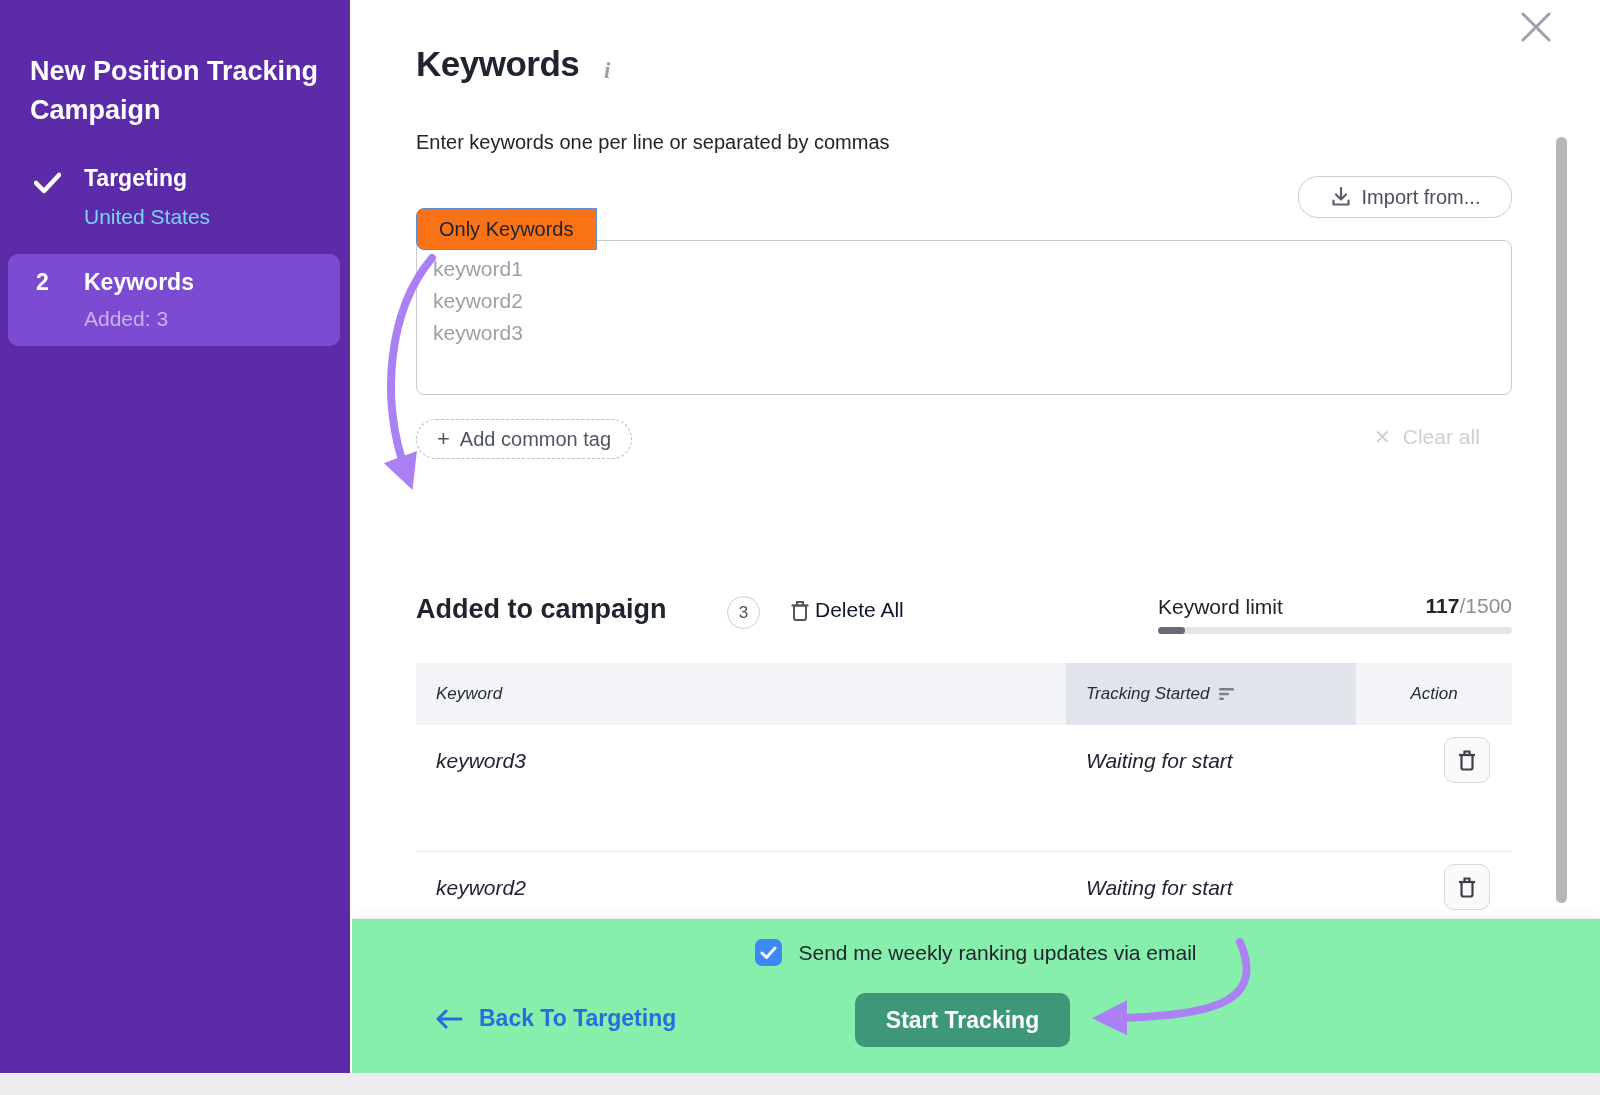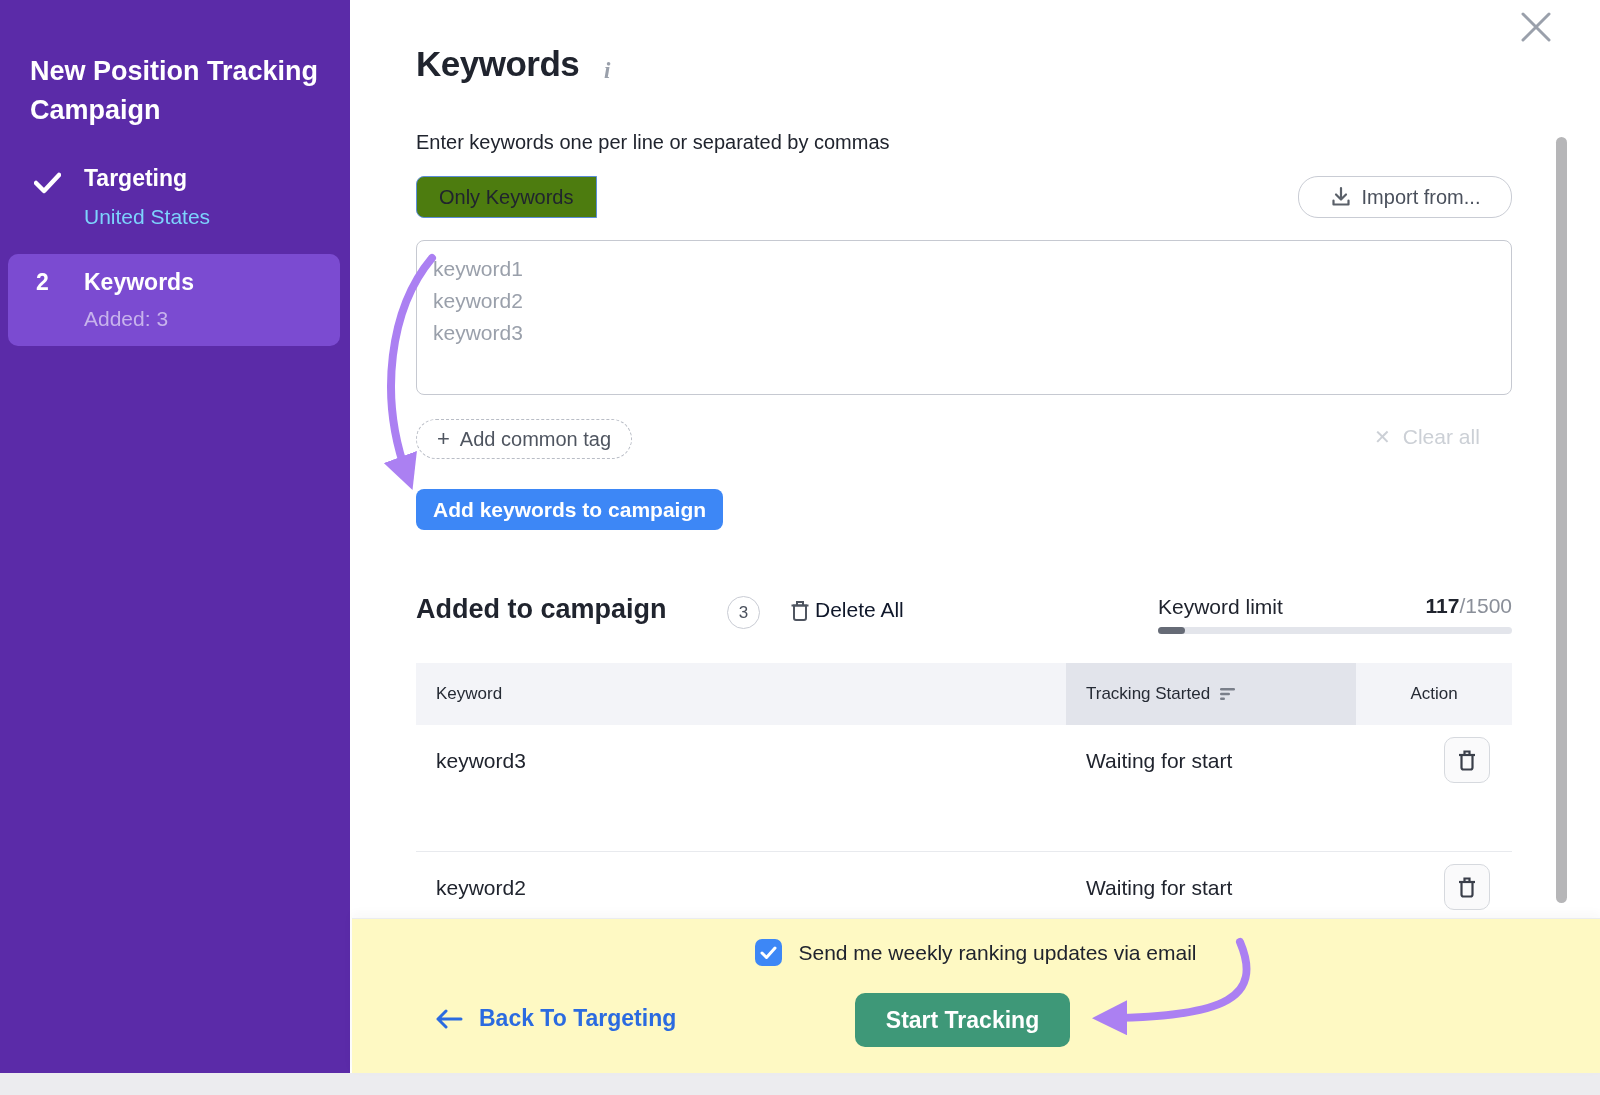--- a/index.html
+++ b/index.html
@@ -22,21 +22,21 @@
 
   
   .close-btn { position:absolute; left:1514px; top:6px; width:44px; height:44px; background:none; border:none; cursor:pointer; }
   h1.kw { position:absolute; left:416px; top:44px; font-size:35px; font-weight:800; color:#20242e; letter-spacing:-0.5px; }
   .info-ic { position:absolute; left:604px; top:58px; font-family:"Liberation Serif", serif; font-style:italic; font-weight:bold; font-size:23px; color:#9aa0ab; }
   .subtitle { position:absolute; left:416px; top:131px; font-size:20px; color:#20242e; }
 
   
   .tabs { position:absolute; left:416px; top:176px; height:42px; display:flex; }
   .tab { height:42px; padding:0 22px; font-size:20px; color:#20242e; background:#ffffff; border:1px solid #c9ccd4; display:flex; align-items:center; cursor:pointer; }
-  .tab.sel { background:#4d7c0f; border:1.5px solid #5b8dd9; border-radius:8px 0 0 8px; position:relative; z-index:2; }
+  .tab.sel { background:#f97316; border:1.5px solid #5b8dd9; border-radius:8px 0 0 8px; position:relative; z-index:2;margin-top:32px; }
   .tab.unsel { border-left:none; border-radius:0 8px 8px 0; }
   .import-btn { position:absolute; left:1298px; top:176px; width:214px; height:42px; background:#ffffff; border:1px solid #c9ccd4; border-radius:20px; font-size:20px; color:#4a505c; display:flex; align-items:center; justify-content:center; gap:10px; cursor:pointer; font-family:"Liberation Sans", sans-serif; }
 
   
   .kw-textarea { position:absolute; left:416px; top:240px; width:1096px; height:155px; border:1px solid #c6c9d1; border-radius:8px; resize:none; padding:12px 16px; font-size:21px; line-height:32px; font-family:"Liberation Sans", sans-serif; color:#20242e; outline:none; }
   .kw-textarea::placeholder { color:#9aa0ab; }
   .tag-btn { position:absolute; left:416px; top:419px; height:40px; padding:0 20px; border:1.5px dashed #b9bdc6; border-radius:20px; background:#ffffff; font-size:20px; color:#4f5560; display:flex; align-items:center; gap:10px; cursor:pointer; font-family:"Liberation Sans", sans-serif; }
   .tag-plus { font-size:22px; color:#4f5560; }
   .clear-all { position:absolute; left:1374px; top:425px; font-size:21px; color:#ccd0d6; display:flex; align-items:center; gap:12px; cursor:default; }
   .clear-x { font-size:20px; }
@@ -47,36 +47,36 @@
   .count-badge { position:absolute; left:727px; top:596px; width:33px; height:33px; border:1px solid #c9ccd4; border-radius:50%; font-size:17px; color:#4a505c; display:flex; align-items:center; justify-content:center; }
   .del-all { position:absolute; left:790px; top:598px; font-size:21px; color:#0f172a; display:flex; align-items:center; gap:5px; background:none; border:none; cursor:pointer; font-family:"Liberation Sans", sans-serif; }
   .limit-label { position:absolute; left:1158px; top:595px; font-size:21px; color:#20242e; }
   .limit-val { position:absolute; left:1312px; top:594px; width:200px; text-align:right; font-size:21px; }
   .limit-used { color:#20242e; font-weight:bold; }
   .limit-total { color:#8a8f99; }
   .limit-track { position:absolute; left:1158px; top:627px; width:354px; height:7px; background:#e3e5eb; border-radius:4px; }
   .limit-fill { width:27px; height:7px; background:#666b76; border-radius:4px; }
 
   
-  .table { position:absolute; left:416px; top:663px; width:1096px; }
+  .table { position:absolute; left:416px; top:663px; width:1096px;font-style:italic; }
   .thead { display:flex; height:62px; font-size:17px; color:#262b35; }
   .th { display:flex; align-items:center; background:#f3f4f8; padding-left:20px; }
   .th.c1 { width:650px; }
   .th.c2 { width:290px; background:#e2e4eb; cursor:pointer; gap:10px; }
   .th.c3 { width:156px; justify-content:center; padding-left:0; }
   .trow { display:flex; height:127px; align-items:flex-start; border-bottom:1px solid #e8eaee; }
   .trow:last-child { border-bottom:none; }
   .td { padding:24px 0 0 20px; font-size:21px; color:#20242e; }
   .td.c1 { width:650px; }
   .td.c2 { width:290px; }
   .td.c3 { width:156px; padding:12px 0 0 0; display:flex; justify-content:flex-end; }
   .trash-btn { width:46px; height:46px; margin-right:22px; background:#fafafb; border:1px solid #d6d9de; border-radius:10px; display:flex; align-items:center; justify-content:center; cursor:pointer; }
 
   
-  #footer { position:absolute; left:352px; top:918px; width:1248px; height:155px; background:#fef9c3; border-top:1px solid #eaecef; box-shadow:0 -4px 10px rgba(40,45,60,0.04); z-index:5; }
+  #footer { position:absolute; left:352px; top:918px; width:1248px; height:155px; background:#86efac; border-top:1px solid #eaecef; box-shadow:0 -4px 10px rgba(40,45,60,0.04); z-index:5; }
   .cb-row { position:absolute; left:0; top:20px; width:1248px; display:flex; justify-content:center; align-items:center; gap:16px; }
   .checkbox { width:27px; height:27px; background:#3d87f6; border-radius:7px; display:flex; align-items:center; justify-content:center; cursor:pointer; flex:none; }
   .cb-label { font-size:21px; color:#20242e; }
   .back-link { position:absolute; left:83px; top:86px; display:flex; align-items:center; gap:16px; font-size:23px; font-weight:bold; color:#2b6be0; background:none; border:none; cursor:pointer; font-family:"Liberation Sans", sans-serif; }
   .start-btn { position:absolute; left:503px; top:74px; width:215px; height:54px; background:#3e9878; border:none; border-radius:10px; color:#ffffff; font-size:23px; font-weight:bold; cursor:pointer; font-family:"Liberation Sans", sans-serif; }
 
   
   #scrollbar { position:absolute; left:1556px; top:137px; width:11px; height:766px; background:#b6b6b8; border-radius:6px; cursor:pointer; z-index:4; }
   #arrows { position:absolute; left:0; top:0; width:1600px; height:1095px; pointer-events:none; z-index:40; }
 </style>
@@ -137,21 +137,20 @@
     <button class="tag-btn">
       <span class="tag-plus">+</span>
       <span>Add common tag</span>
     </button>
 
     <div class="clear-all">
       <span class="clear-x">✕</span>
       <span>Clear all</span>
     </div>
 
-    <button class="add-btn">Add keywords to campaign</button>
 
     <div class="added-title">Added to campaign</div>
     <div class="count-badge">3</div>
     <button class="del-all">
       <span style="display:flex;">
         <svg width="20" height="23" viewBox="0 0 20 23">
             <path d="M4 6.5h12v12.5a2 2 0 0 1-2 2H6a2 2 0 0 1-2-2z" fill="none" stroke="#4f5560" stroke-width="2"></path>
             <path d="M1.5 6.5h17" stroke="#4f5560" stroke-width="2"></path>
             <path d="M7 6V3h6v3" fill="none" stroke="#4f5560" stroke-width="2"></path>
           </svg>

